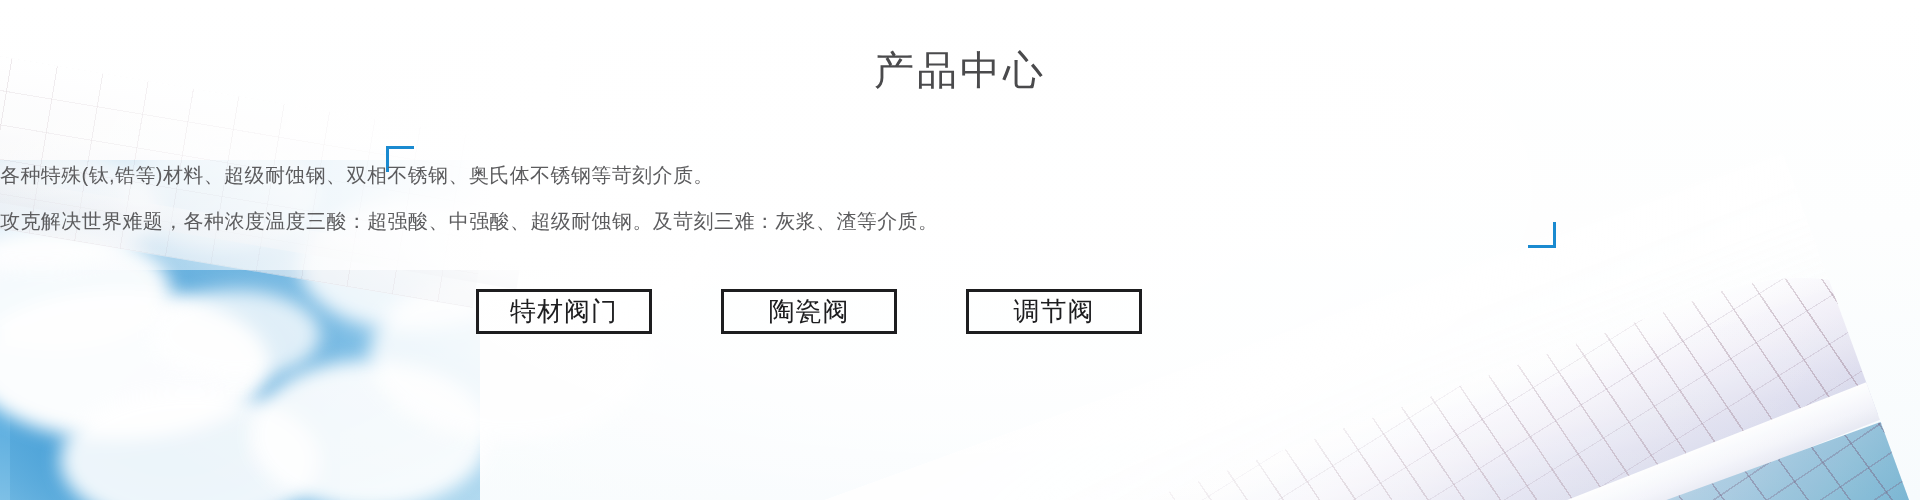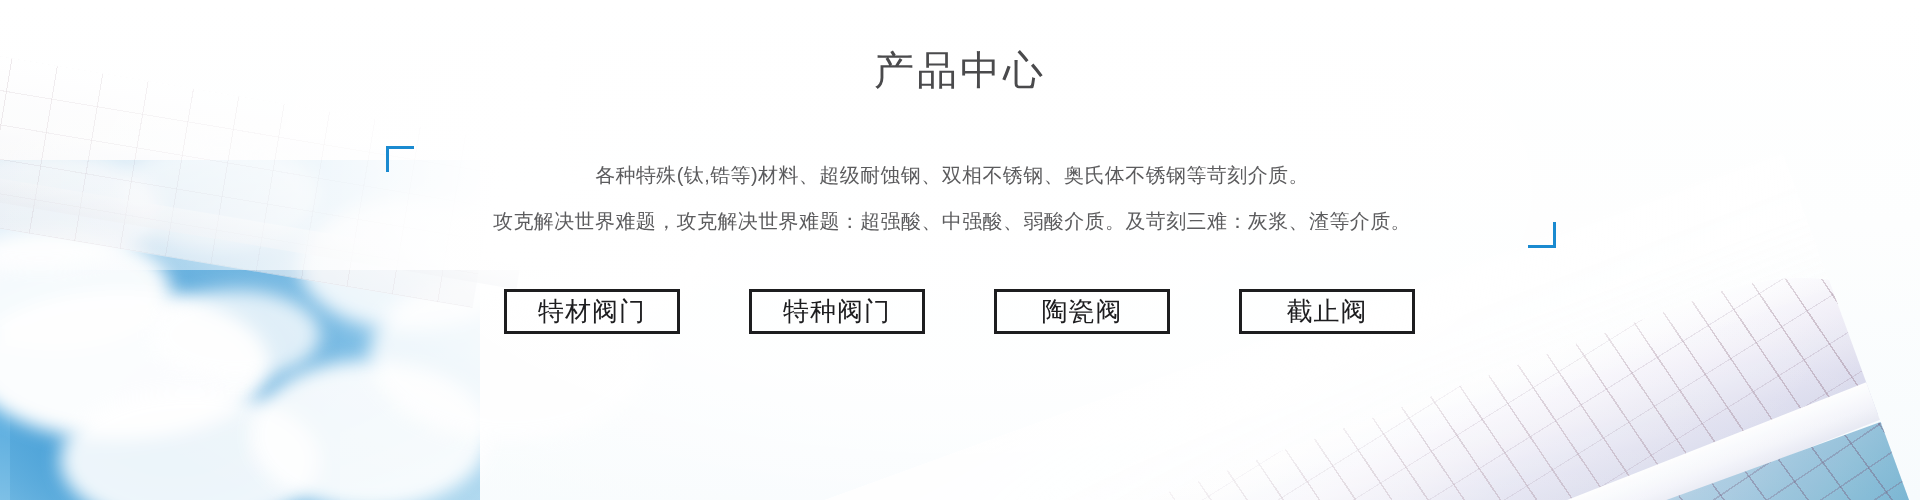--- a/index.html
+++ b/index.html
@@ -147,21 +147,21 @@
     font-size:40px;
     line-height:1;
     color:#4a4a4c;
     letter-spacing:3px;
     font-weight:400;
   }
 
   .desc-block{
     position:absolute;
     left:0; right:16px; top:152px;
-    text-align:center;
+    text-align:left;
   }
   .desc-line{
     font-size:20px;
     line-height:46px;
     color:#5c5c5e;
     letter-spacing:.4px;
     white-space:nowrap;
   }
 
   .bracket{ position:absolute; }
@@ -173,21 +173,21 @@
   }
   .bracket-br{
     left:1528px; top:222px;
     width:28px; height:26px;
     border-bottom:3px solid #1a8ad0;
     border-right:3px solid #1a8ad0;
   }
 
   .cat-grid{
     position:absolute;
-    left:504px; top:289px;
+    left:476px; top:289px;
     width:912px;
     display:grid;
     grid-template-columns:repeat(4,176px);
     grid-column-gap:69px;
     grid-row-gap:28px;
   }
   .cat-btn{
     height:45px;
     border:3px solid #1d1d1f;
     background:transparent;
@@ -245,23 +245,22 @@
 
 <div class="content">
 
   <div class="page-title">产品中心</div>
 
   <div class="bracket bracket-tl"></div>
   <div class="bracket bracket-br"></div>
 
   <div class="desc-block">
     <div class="desc-line">各种特殊(钛,锆等)材料、超级耐蚀钢、双相不锈钢、奥氏体不锈钢等苛刻介质。</div>
-    <div class="desc-line">攻克解决世界难题，攻克解决世界难题：超强酸、中强酸、弱酸介质。及苛刻三难：灰浆、渣等介质。</div>
+    <div class="desc-line">攻克解决世界难题，各种浓度温度三酸：超强酸、中强酸、超级耐蚀钢。及苛刻三难：灰浆、渣等介质。</div>
   </div>
 
   <div class="cat-grid">
     <div class="cat-btn">特材阀门</div>
-    <div class="cat-btn">特种阀门</div>
     <div class="cat-btn">陶瓷阀</div>
-    <div class="cat-btn">截止阀</div>
+    <div class="cat-btn">调节阀</div>
   </div>
 
 </div>
 
 </body></html>

